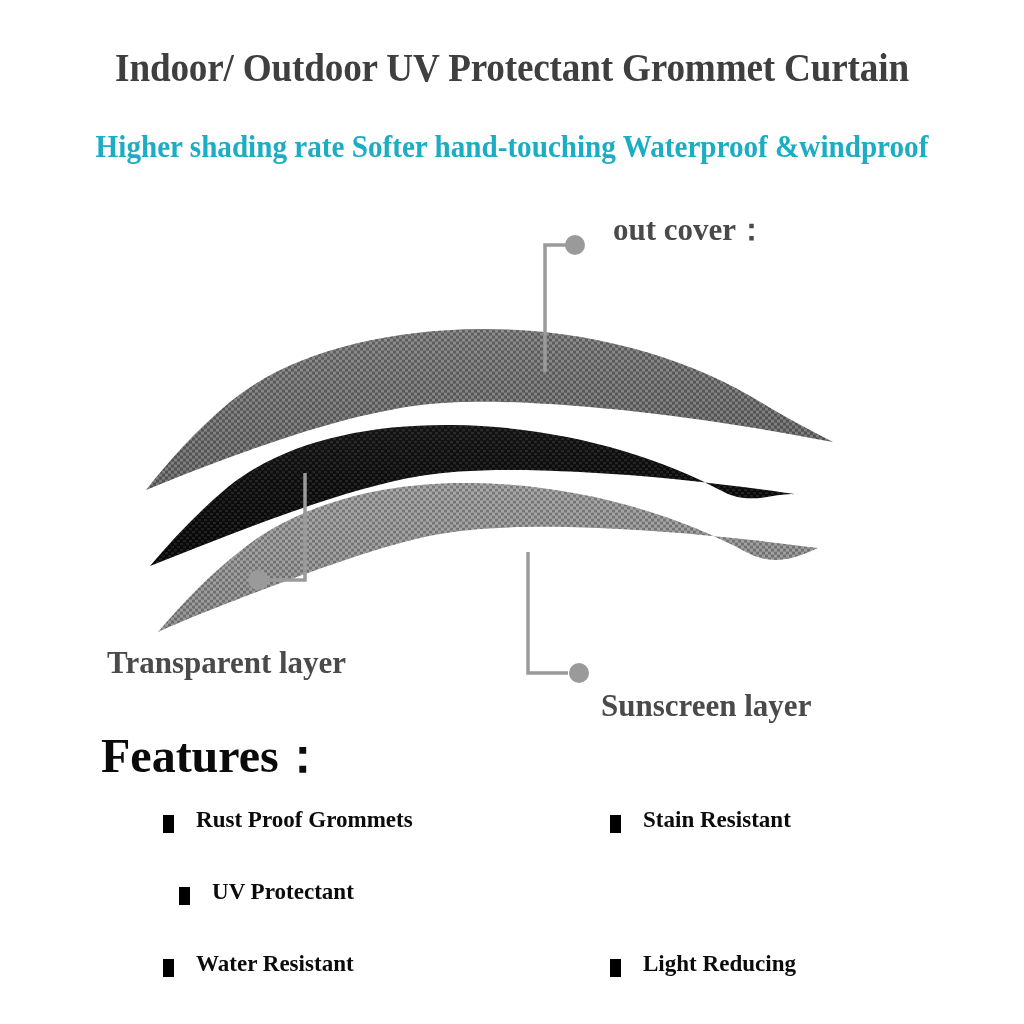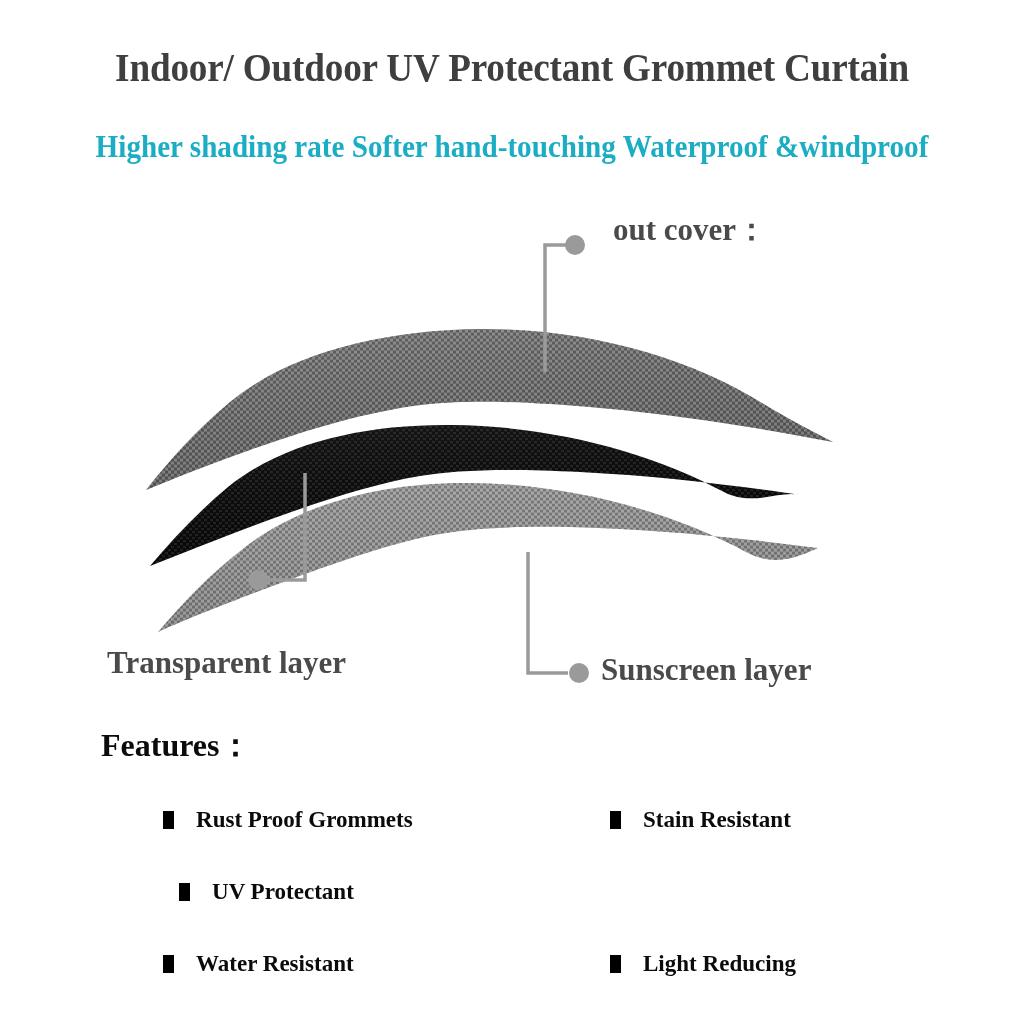--- a/index.html
+++ b/index.html
@@ -63,47 +63,47 @@
     font-family: "Liberation Serif", "DejaVu Serif", serif;
     font-weight: 700;
     font-size: 31px;
     color: #4a4a4a;
     white-space: nowrap;
     line-height: 36px;
   }
   #callout-outcover { left: 613px; top: 212px; }
   #callout-outcover .line2 { display: block; }
   #callout-transparent { left: 107px; top: 598px; margin-top: 47px; }
-  #callout-sunscreen { left: 601px; top: 652px; }
+  #callout-sunscreen { left: 601px; top: 688px; }
 
   
   #features-heading {
     position: absolute;
     left: 101px;
     top: 724px;
     font-family: "Liberation Serif", "DejaVu Serif", serif;
     font-weight: 700;
-    font-size: 32px;
+    font-size: 48px;
     color: #0b0b0b;
     white-space: nowrap;
   }
   #features-grid {
     position: absolute;
     left: 163px;
     top: 806px;
     width: 760px;
   }
   .feature-row {
     display: flex;
     align-items: flex-start;
     height: 72px;
   }
   .feature-cell {
     display: flex;
-    align-items: center;
+    align-items: flex-end;
     width: 440px;
   }
   .feature-cell.right { width: 320px; margin-left: 16px; }
   .bullet {
     width: 11px;
     height: 18px;
     background: #000000;
     flex: 0 0 auto;
     margin-right: 22px;
   }

